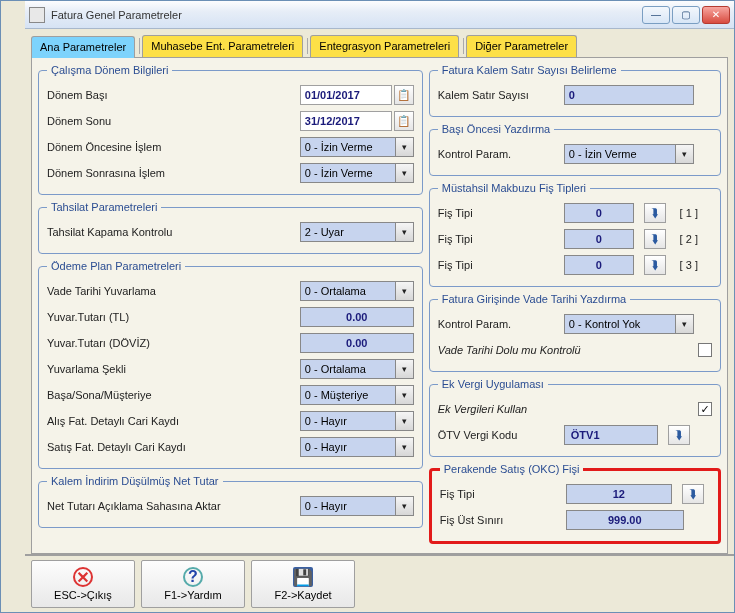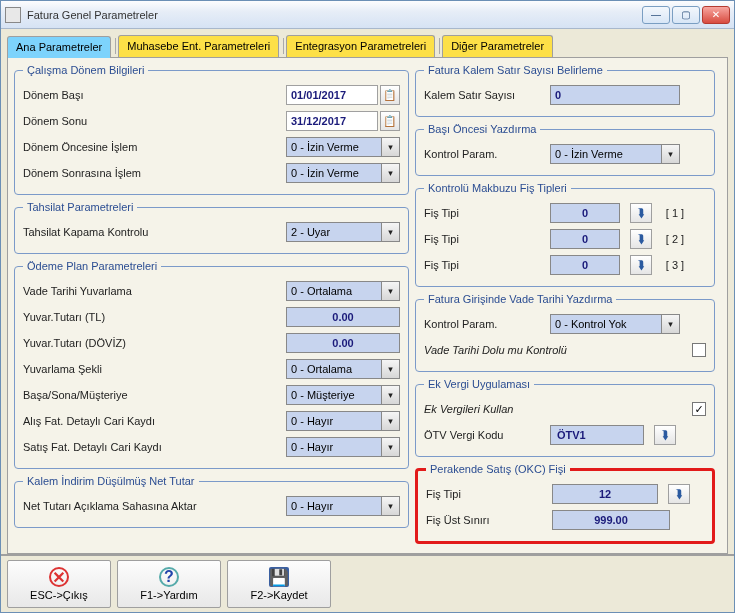--- a/index.html
+++ b/index.html
@@ -1,17 +1,17 @@
 <!DOCTYPE html>
 <html><head>
 <meta charset="utf-8">
 <style>
   * { box-sizing: border-box; font-family: Tahoma, Arial, sans-serif; font-size: 11px; }
   body { margin: 0; background: #d4e4f7; width: 735px; height: 613px; overflow: hidden; }
-  .window { width: 735px; height: 613px; background: #ece9d8; border: 1px solid #6b8fb5; display: flex; flex-direction: column; }
+  .window { width: 735px; height: 613px; background: #ece9d8; border: 1px solid #6b8fb5; display: flex; flex-direction: column; padding-left: 24px; }
   .titlebar { height: 28px; background: linear-gradient(to bottom, #fdfdfe, #e6edf7 40%, #d6e3f4); display: flex; align-items: center; padding: 0 4px; border-bottom: 1px solid #a8b8cc; }
   .titlebar-icon { width: 16px; height: 16px; background: #e8e8e8; border: 1px solid #888; margin-right: 6px; }
   .titlebar-text { flex: 1; color: #333; }
   .win-buttons { display: flex; gap: 2px; }
   .win-btn { width: 28px; height: 18px; border: 1px solid #7a9ec2; background: linear-gradient(#f3f7fc,#d8e6f6); border-radius: 3px; display: flex; align-items: center; justify-content: center; color:#2a4e7a; font-size:10px; cursor:pointer;}
   .win-btn.close { background: linear-gradient(#f7a6a0,#d84b3f); color:#fff; border-color:#b53a30;}
   .tabs { display: flex; padding: 6px 6px 0 6px; }
   .tab { padding: 4px 8px 5px 8px; border: 1px solid #9f9f9f; border-bottom: none; background: #fde047; margin-right: 2px; border-radius: 3px 3px 0 0; cursor:pointer;}
   .tab.active { background: #7dd3fc; position: relative; top: 1px; }
   .tab-sep { width:1px; background:#aaa; margin:3px 2px; }
@@ -186,21 +186,21 @@
         <div class="row">
           <span class="lbl-s">Kontrol Param.</span>
           <span class="combo">
               <input style="width: 112px;" value="0 - İzin Verme">
               <span class="arrow glyph-arrow"></span>
             </span>
         </div>
       </fieldset>
 
       <fieldset>
-        <legend>Kontrolü Makbuzu Fiş Tipleri</legend>
+        <legend>Müstahsil Makbuzu Fiş Tipleri</legend>
         <div class="row">
           <span class="lbl-s">Fiş Tipi</span>
           <input class="numfield" style="width: 70px;" value="0">
           <span class="picker">
               <span class="glyph-pick">⮯</span>
             </span>
           <span class="suffix">[ 1 ]</span>
         </div>
         <div class="row">
           <span class="lbl-s">Fiş Tipi</span>

